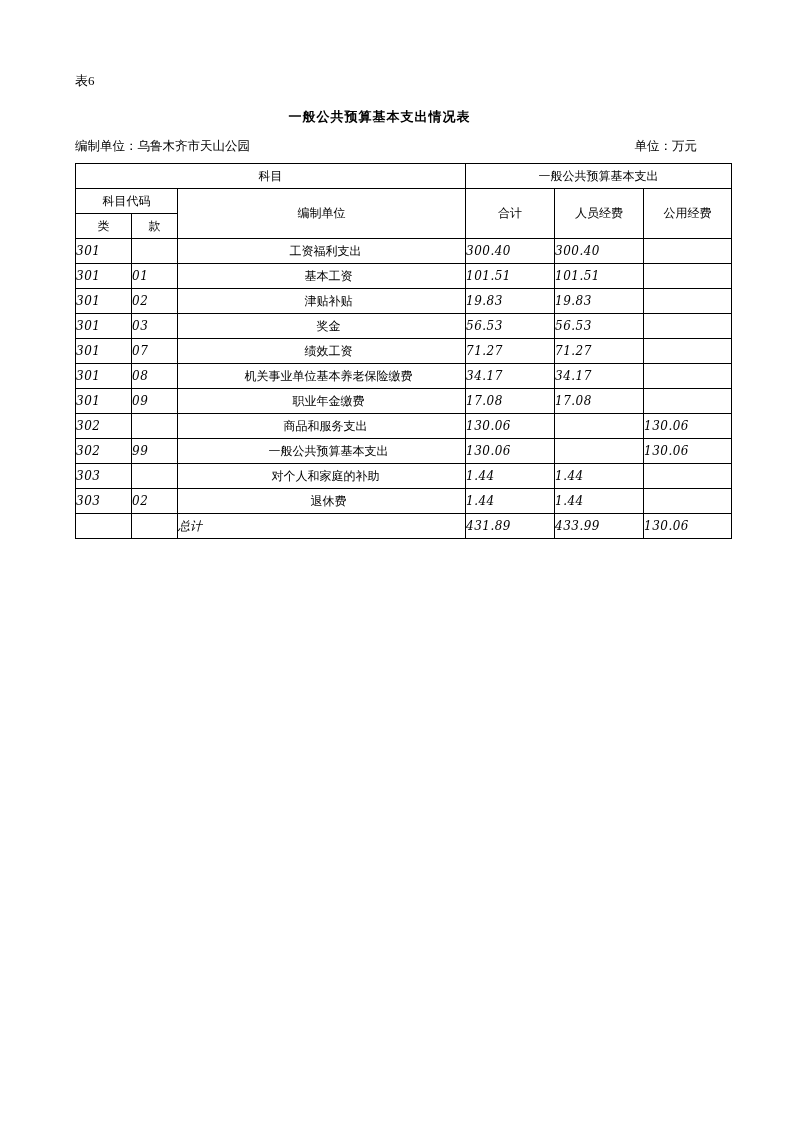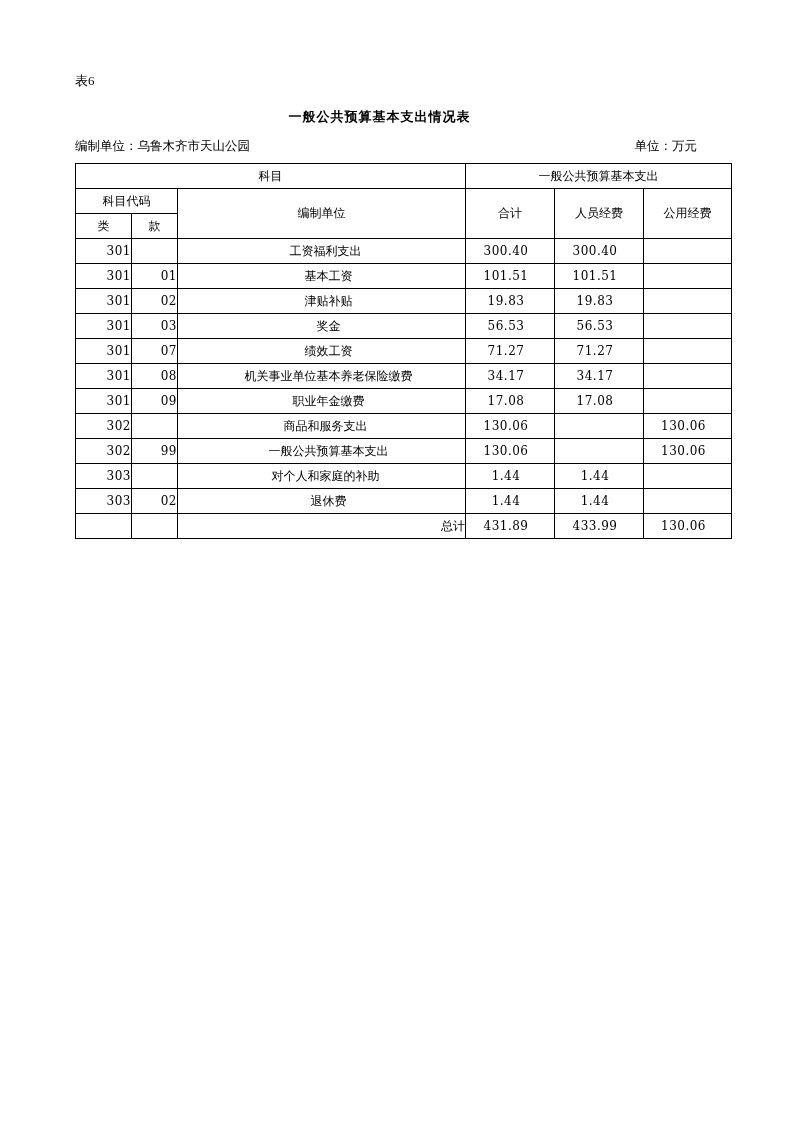--- a/index.html
+++ b/index.html
@@ -62,23 +62,23 @@
     table-layout: fixed;
   }
   table.budget td, table.budget th {
     border: 1px solid #000000;
     padding: 0;
     height: 24px;
     font-weight: normal;
     font-size: 12px;
     vertical-align: middle;
   }
-  .c-center { text-align: right; }
+  .c-center { text-align: left; font-style: italic; }
   .c-left   { text-align: center; padding-left: 8px !important; }
-  .c-right  { text-align: center; padding-right: 8px !important; }
+  .c-right  { text-align: left; padding-right: 8px !important; font-style: italic; }
   .bold { font-weight: bold; }
   .num {
     font-family: "DejaVu Serif", "Liberation Serif", serif;
     font-size: 12px;
     letter-spacing: 0.5px;
   }
   .hdr { text-align: center; margin-top: 13px; }
   .indent1 { padding-left: 14px !important; }
   .footer-num {
     position: absolute;

